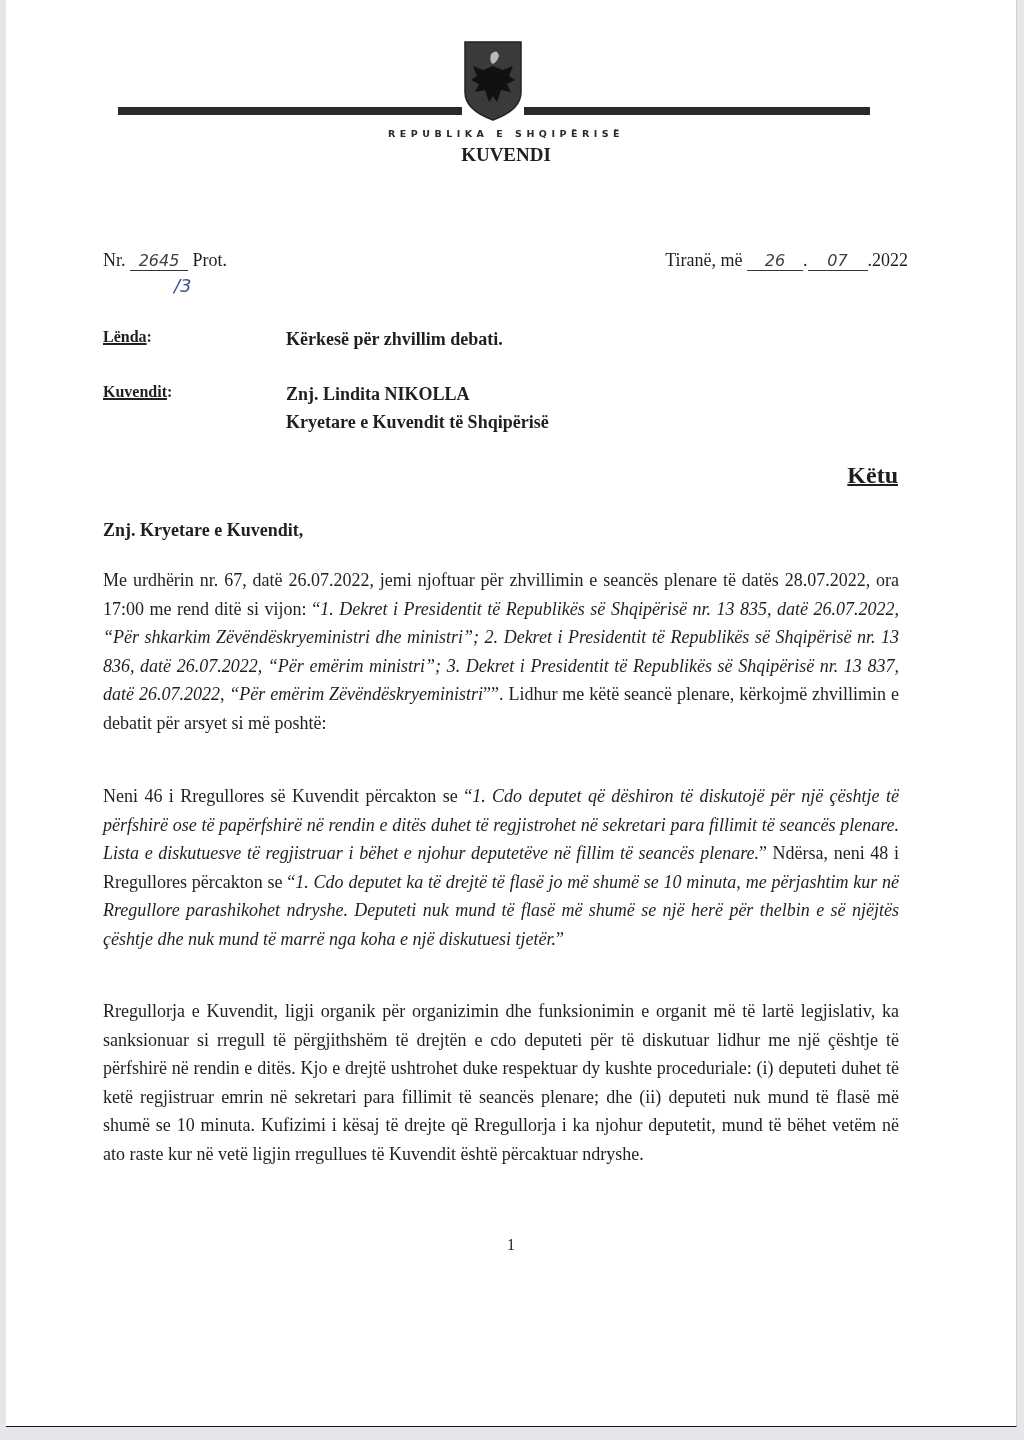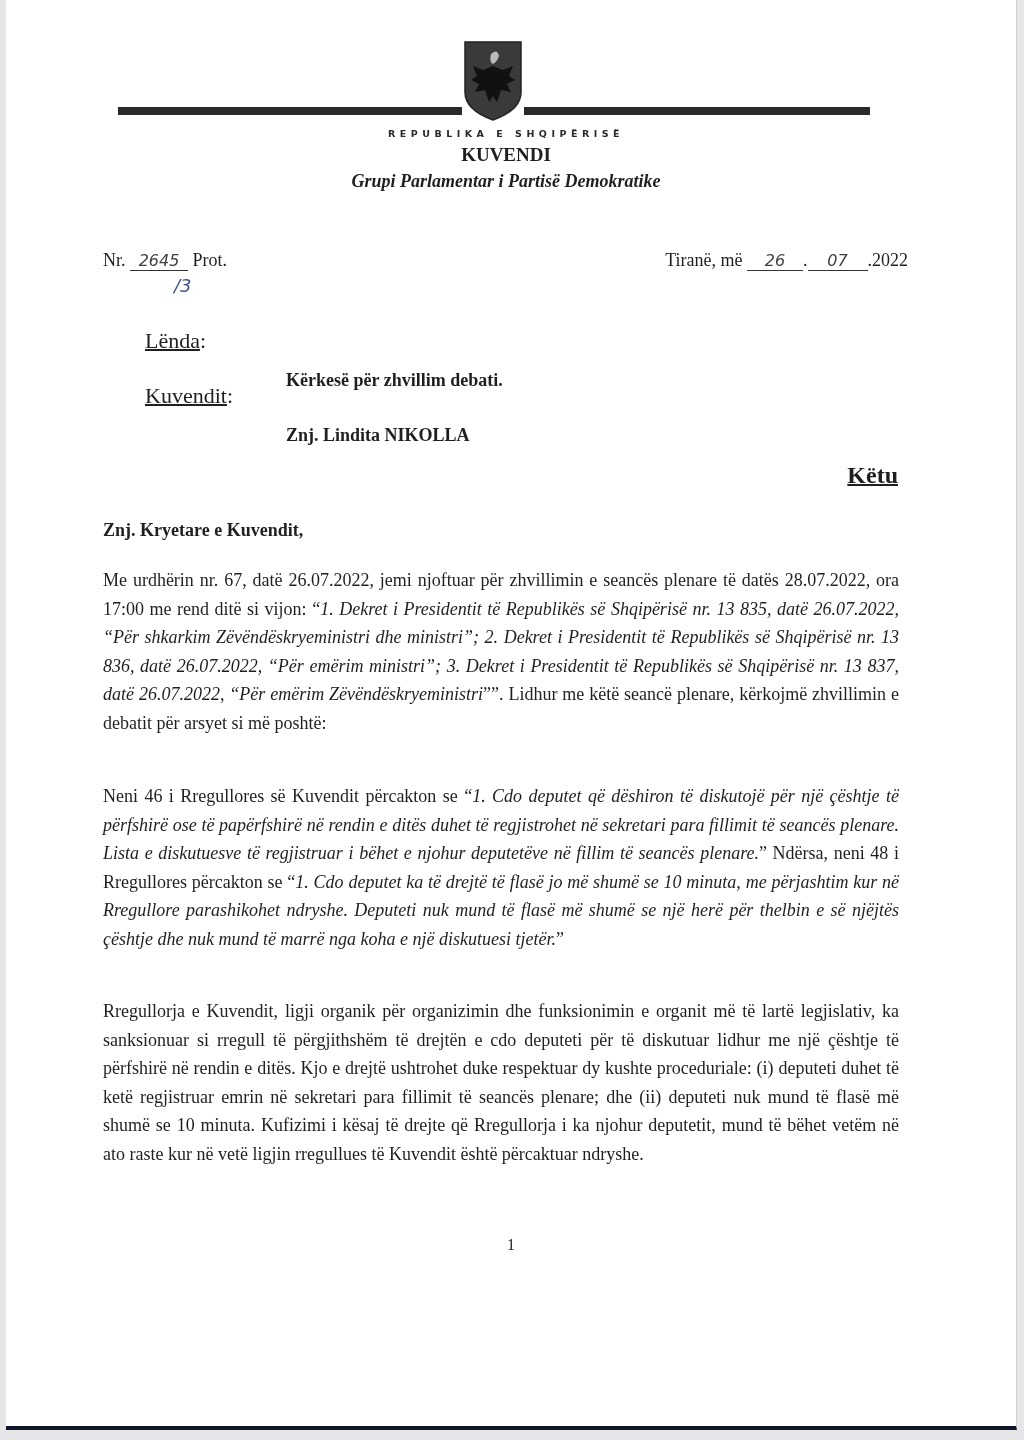--- a/index.html
+++ b/index.html
@@ -11,21 +11,21 @@
       overflow: hidden;
     }
     .page {
       position: absolute;
       left: 6px;
       top: 0;
       width: 1010px;
       height: 1426px;
       background: #ffffff;
       border-right: 1px solid #d0d0d4;
-      border-bottom: 4px solid #0f172a;
+      border-bottom: 1px solid #0f172a;
       font-family: "Liberation Serif", serif;
       color: #1f1f1f;
     }
     .emblem {
       position: absolute;
       left: 455px;
       top: 40px;
       width: 64px;
       height: 82px;
     }
@@ -106,32 +106,30 @@
     .date-field {
       display: inline-block;
       border-bottom: 1px solid #333;
       text-align: center;
     }
     .date-field.day { width: 56px; }
     .date-field.month { width: 60px; }
     .field-label {
       position: absolute;
       left: 97px;
-      font-weight: normal;
-      font-size: 22px;
-      margin-left: 42px;
+      font-weight: bold;
+      font-size: 16px;
     }
     .field-label u { text-decoration-thickness: 2px; }
     .field-value {
       position: absolute;
       left: 280px;
       font-weight: bold;
       font-size: 18px;
       line-height: 28px;
-      margin-top: 41px;
     }
     .ketu {
       position: absolute;
       top: 462px;
       right: 118px;
       font-weight: bold;
       font-size: 24px;
       text-decoration: underline;
       text-decoration-thickness: 2px;
     }
@@ -168,40 +166,40 @@
   <svg class="emblem" viewBox="0 0 64 82">
     <path d="M4 2 H60 V52 Q60 70 32 80 Q4 70 4 52 Z" fill="#3a3a3a" stroke="#222" stroke-width="1.5"></path>
     <path d="M30 14 q6 -6 8 2 q-2 6 -6 8 q-4 -2 -2 -10z" fill="#bbb"></path>
     <path d="M32 26 L22 30 L12 26 L16 36 L10 40 L18 44 L14 52 L24 50 L28 62 L32 56 L36 62 L40 50 L50 52 L46 44 L54 40 L48 36 L52 26 L42 30 Z" fill="#111"></path>
   </svg>
   <div class="rule left"></div>
   <div class="rule right"></div>
 
   <div class="republic">REPUBLIKA E SHQIPËRISË</div>
   <div class="kuvendi">KUVENDI</div>
-  <div class="group">Grupi Parlamentar i Partisë Demokratike</div>
 
   <div class="prot-line">
     <span>Nr.</span>
     <span class="prot-num hand">2645</span>
     <span>Prot.</span>
   </div>
   <div class="prot-slash">/3</div>
 
   <div class="date-line">
     <span>Tiranë, më</span>
     <span class="date-field day hand">26</span>.<span class="date-field month hand">07</span><span>.2022</span>
   </div>
 
   <div class="field-label" style="top:328px;"><u>Lënda</u>:</div>
   <div class="field-value" style="top:325px;">Kërkesë për zhvillim debati.</div>
 
   <div class="field-label" style="top:383px;"><u>Kuvendit</u>:</div>
   <div class="field-value" style="top:380px;">
     <div>Znj. Lindita NIKOLLA</div>
+    <div>Kryetare e Kuvendit të Shqipërisë</div>
   </div>
 
   <div class="ketu">Këtu</div>
 
   <div class="salutation">Znj. Kryetare e Kuvendit,</div>
 
   <div class="para" style="top:566px;"><span>Me urdhërin nr. 67, datë 26.07.2022, jemi njoftuar për zhvillimin e seancës plenare të datës 28.07.2022, ora 17:00 me rend ditë si vijon: “</span><i>1. Dekret i Presidentit të Republikës së Shqipërisë nr. 13 835, datë 26.07.2022, “Për shkarkim Zëvëndëskryeministri dhe ministri”; 2. Dekret i Presidentit të Republikës së Shqipërisë nr. 13 836, datë 26.07.2022, “Për emërim ministri”; 3. Dekret i Presidentit të Republikës së Shqipërisë nr. 13 837, datë 26.07.2022, “Për emërim Zëvëndëskryeministri</i><span>””. Lidhur me këtë seancë plenare, kërkojmë zhvillimin e debatit për arsyet si më poshtë:</span></div>
   <div class="para" style="top:782px;"><span>Neni 46 i Rregullores së Kuvendit përcakton se “</span><i>1. Cdo deputet që dëshiron të diskutojë për një çështje të përfshirë ose të papërfshirë në rendin e ditës duhet të regjistrohet në sekretari para fillimit të seancës plenare. Lista e diskutuesve të regjistruar i bëhet e njohur deputetëve në fillim të seancës plenare.</i><span>” Ndërsa, neni 48 i Rregullores përcakton se “</span><i>1. Cdo deputet ka të drejtë të flasë jo më shumë se 10 minuta, me përjashtim kur në Rregullore parashikohet ndryshe. Deputeti nuk mund të flasë më shumë se një herë për thelbin e së njëjtës çështje dhe nuk mund të marrë nga koha e një diskutuesi tjetër.</i><span>”</span></div>
   <div class="para" style="top:997px;">Rregullorja e Kuvendit, ligji organik për organizimin dhe funksionimin e organit më të lartë legjislativ, ka sanksionuar si rregull të përgjithshëm të drejtën e cdo deputeti për të diskutuar lidhur me një çështje të përfshirë në rendin e ditës. Kjo e drejtë ushtrohet duke respektuar dy kushte proceduriale: (i) deputeti duhet të ketë regjistruar emrin në sekretari para fillimit të seancës plenare; dhe (ii) deputeti nuk mund të flasë më shumë se 10 minuta. Kufizimi i kësaj të drejte që Rregullorja i ka njohur deputetit, mund të bëhet vetëm në ato raste kur në vetë ligjin rregullues të Kuvendit është përcaktuar ndryshe.</div>
 

